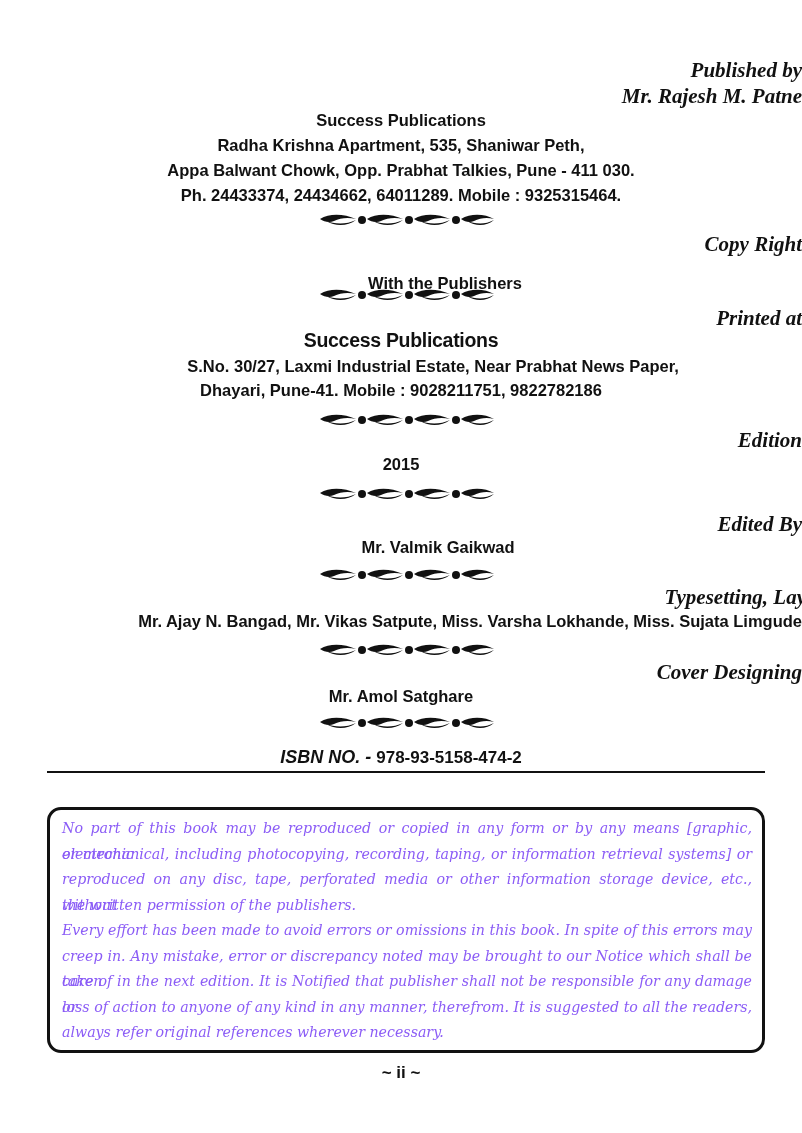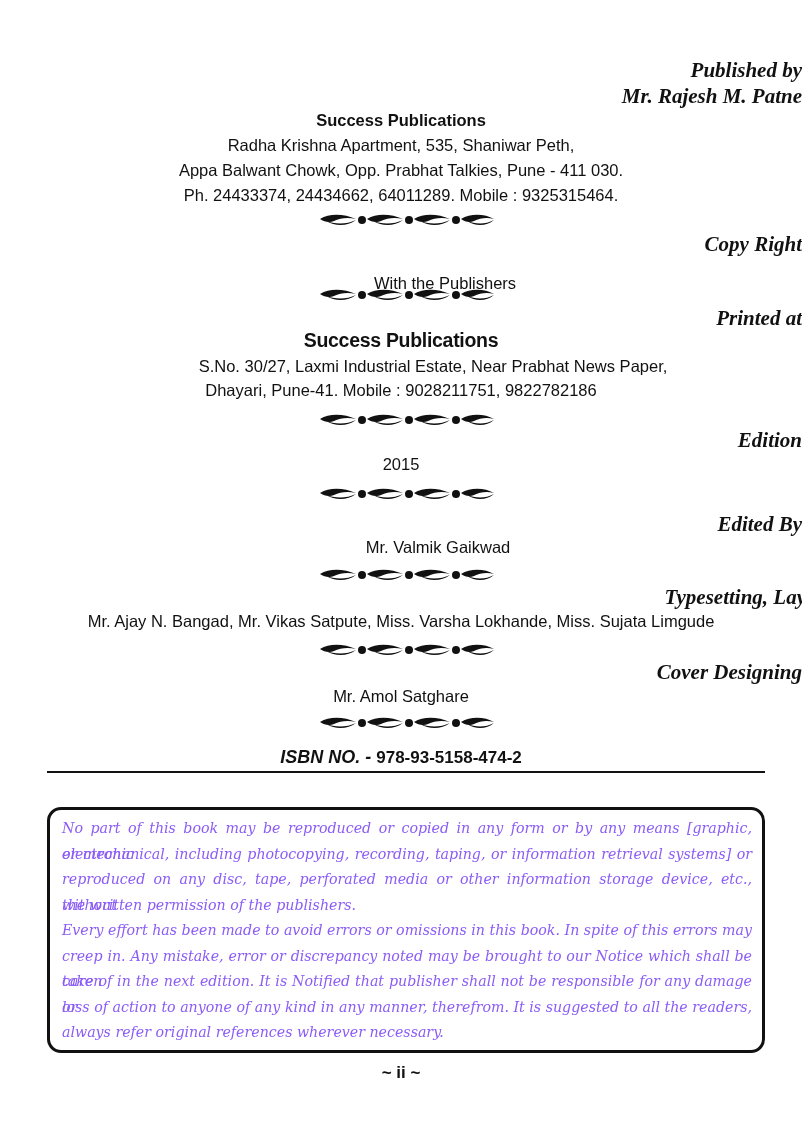--- a/index.html
+++ b/index.html
@@ -1,18 +1,18 @@
 <!DOCTYPE html>
 <html><head>
 <meta charset="utf-8">
 <style>
   html, body { margin: 0; padding: 0; background: #ffffff; }
   body { width: 802px; height: 1133px; position: relative; overflow: hidden; color: #111; }
   .page { position: absolute; left: 0; top: 0; width: 802px; height: 1133px; }
-  .center { position: absolute; left: 0; width: 802px; text-align: center; white-space: nowrap; }
+  .center { position: absolute; left: 0; width: 802px; text-align: center; white-space: nowrap; font-weight: bold; }
   .serif-bi { font-family: "Liberation Serif", "DejaVu Serif", serif; font-style: italic; font-weight: bold; font-size: 21px; text-align: right; }
   .sans { font-family: "Liberation Sans", "DejaVu Sans", sans-serif; font-size: 16.5px; }
   .sans-b { font-family: "Liberation Sans", "DejaVu Sans", sans-serif; font-weight: bold; font-size: 16.5px; }
   .sans-b-lg { font-family: "Liberation Sans", "DejaVu Sans", sans-serif; font-weight: bold; font-size: 19.5px; letter-spacing: -0.3px; }
   .orn { position: absolute; left: 318px; width: 176px; height: 14px; }
   .isbn { font-family: "Liberation Sans", "DejaVu Sans", sans-serif; font-weight: bold; font-size: 17px; }
   .isbn .lbl { font-style: italic; font-size: 18px; }
   .rule { position: absolute; left: 47px; top: 771px; width: 718px; height: 2px; background: #111; }
   .notice { position: absolute; left: 47px; top: 807px; width: 712px; height: 240px; border: 3px solid #111; border-radius: 14px; box-sizing: content-box; }
   .notice p { margin: 0; position: absolute; left: 12px; width: 690px; font-family: "DejaVu Serif", "Liberation Serif", serif; font-style: italic; font-size: 14.2px; line-height: 25.5px; text-align: justify; color: #8b5cf6; }
@@ -80,21 +80,21 @@
     </svg>
 
   <div class="center serif-bi" style="top:512px;">Edited By</div>
   <div class="center sans" style="top:538px;padding-left:37px;">Mr. Valmik Gaikwad</div>
 
   <svg class="orn" style="top:568px;" viewBox="0 0 176 14">
       <use href="#orn-g"></use>
     </svg>
 
   <div class="center serif-bi" style="top:585px;padding-left:32px;">Typesetting, Layout</div>
-  <div class="center sans" style="top:612px;">Mr. Ajay N. Bangad, Mr. Vikas Satpute, Miss. Varsha Lokhande, Miss. Sujata Limgude</div>
+  <div class="center sans" style="top:612px;text-align:right;">Mr. Ajay N. Bangad, Mr. Vikas Satpute, Miss. Varsha Lokhande, Miss. Sujata Limgude</div>
 
   <svg class="orn" style="top:643px;" viewBox="0 0 176 14">
       <use href="#orn-g"></use>
     </svg>
 
   <div class="center serif-bi" style="top:660px;">Cover Designing</div>
   <div class="center sans" style="top:687px;">Mr. Amol Satghare</div>
 
   <svg class="orn" style="top:716px;" viewBox="0 0 176 14">
       <use href="#orn-g"></use>

